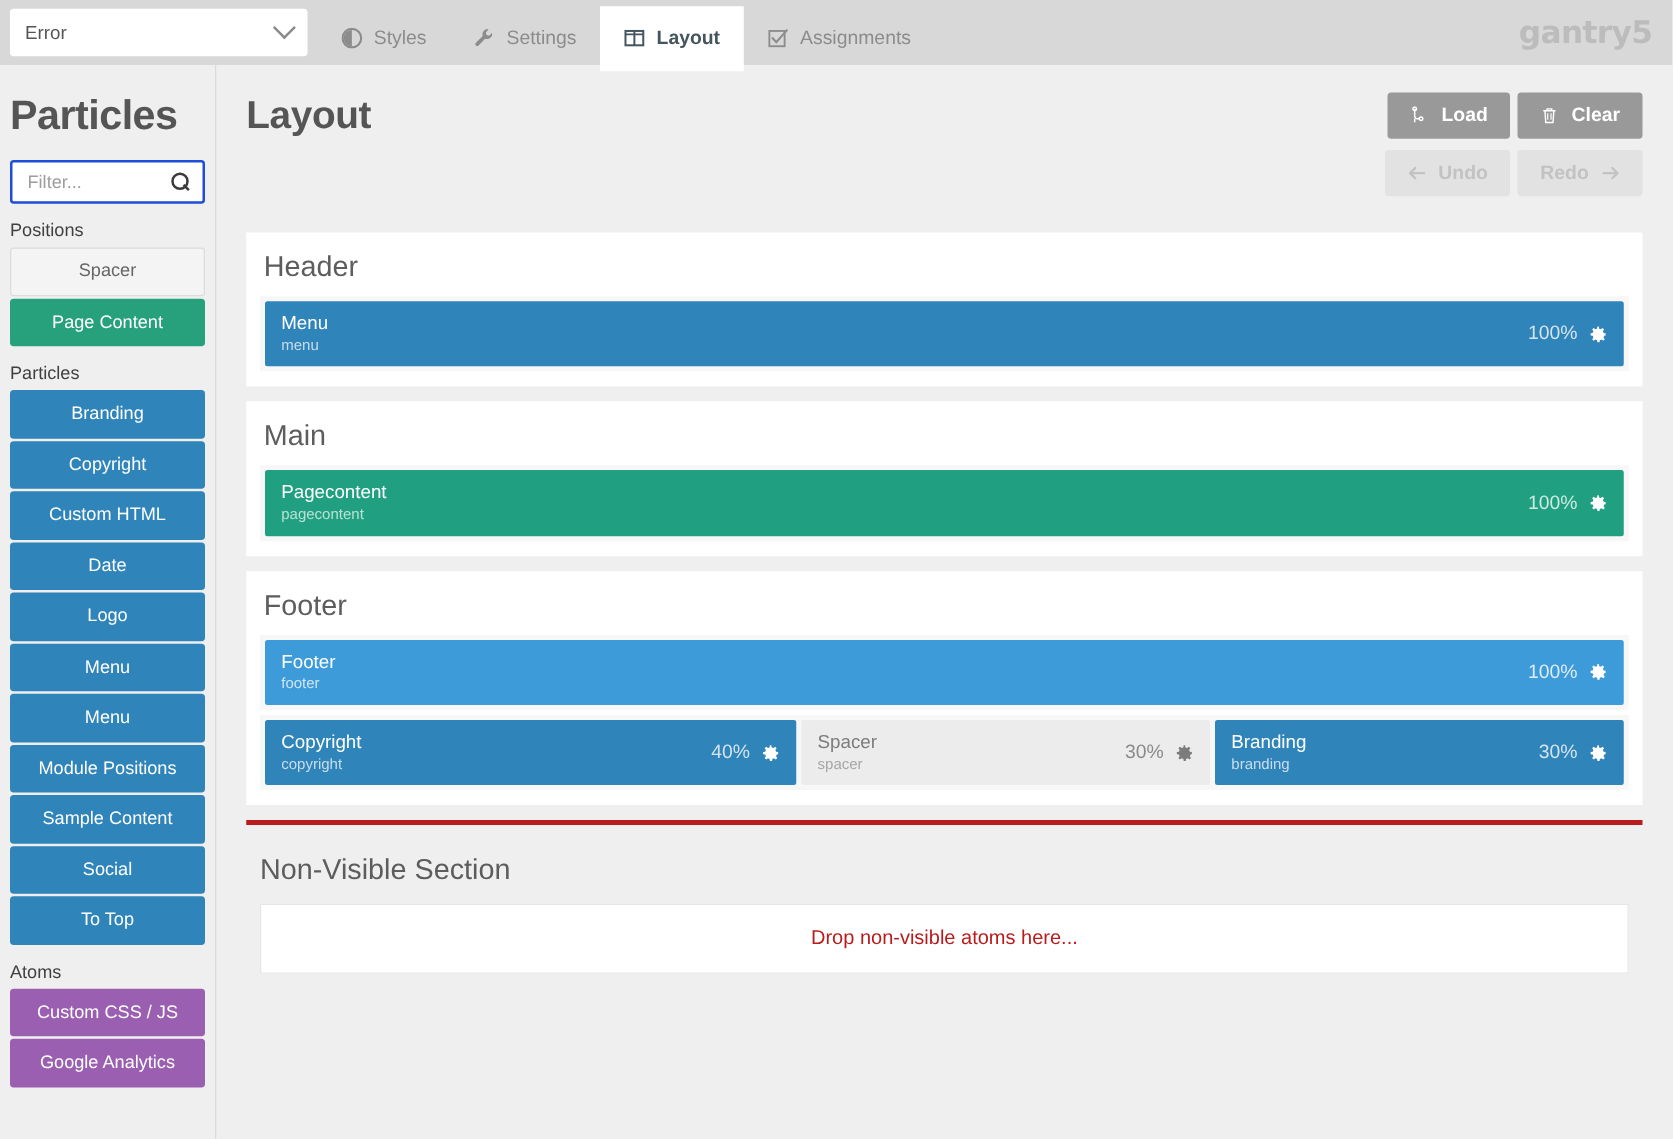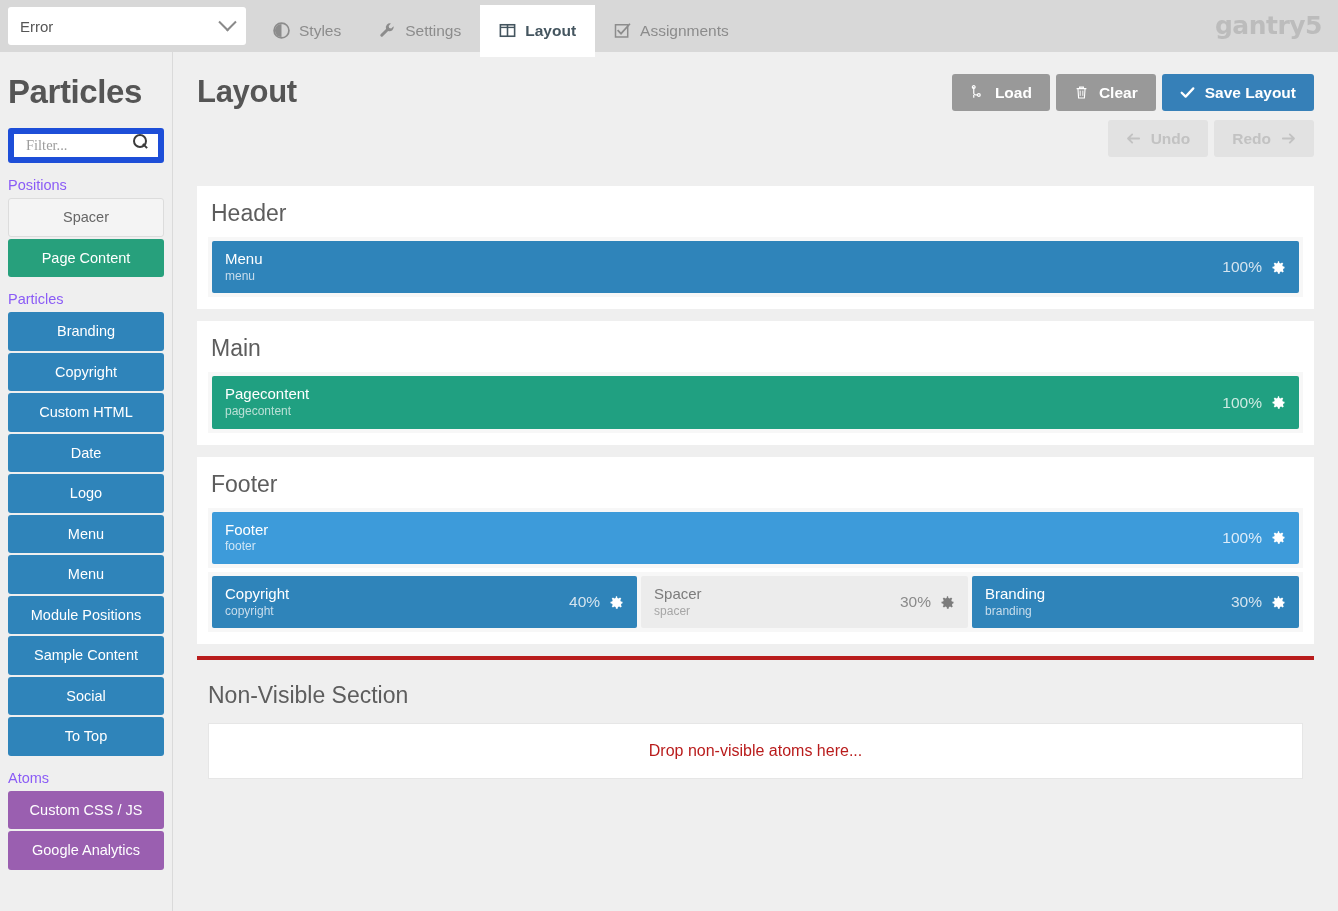--- a/index.html
+++ b/index.html
@@ -104,26 +104,26 @@
     font-size: 33px;
     font-weight: bold;
     color: #555;
     letter-spacing: -0.4px;
     line-height: 1.1;
   }
   #filter-box {
     position: relative;
     height: 35px;
     background: #fff;
-    border: 6px solid #1d4ed8;
+    border: 2px solid #1d4ed8;
     border-radius: 3px;
     display: flex;
+    align-items: center;
     padding: 0 10px;
     margin-bottom: 14px;
-    font-family: Liberation Serif, serif;
   }
   #filter-box input {
     border: 0; outline: 0;
     flex: 1 1 auto;
     font-size: 14.5px;
     color: #666;
     font-family: inherit;
     background: transparent;
     min-width: 0;
   }
@@ -143,21 +143,21 @@
   .search-glyph::after {
     content: ""; position: absolute;
     width: 2px; height: 6px;
     background: #3a3a3a;
     transform: rotate(-45deg);
     left: 11px; top: 9px;
   }
 
   .group-label {
     font-size: 14.5px;
-    color: #8b5cf6;
+    color: #404040;
     margin: 6px 0 5px 0;
   }
   .pill {
     display: block;
     width: 100%;
     text-align: center;
     font-size: 14.5px;
     line-height: 1;
     padding: 12px 4px;
     border-radius: 3px;
@@ -446,28 +446,20 @@
           <button class="btn btn-grey">
             <span>
               <svg class="gear" viewBox="0 0 16 16">
                 <path d="M2.8 3.8 h10.4 M6 3.8 V2.2 h4 v1.6 M4.2 3.8 l.7 10 h6.2 l.7-10" fill="none" stroke="#fff" stroke-width="1.2"></path>
                 <path d="M6.6 6 v5.6 M9.4 6 v5.6" fill="none" stroke="#fff" stroke-width="1"></path>
               </svg>
             </span>
             <span>Clear</span>
           </button>
 
-          <button class="btn btn-blue">
-            <span>
-              <svg class="gear" viewBox="0 0 16 16">
-                <path d="M1.8 8.2 L6 12.4 L14.2 3.6" fill="none" stroke="#fff" stroke-width="2.4" stroke-linecap="round" stroke-linejoin="round"></path>
-              </svg>
-            </span>
-            <span>Save Layout</span>
-          </button>
 
         </div>
 
         <div id="history-row">
           <button class="btn btn-disabled">
             <span>
               <svg class="gear" viewBox="0 0 16 16">
                 <path d="M14 8 H2.4 M6.6 3.6 L2.2 8 L6.6 12.4" fill="none" stroke="#c2c2c2" stroke-width="2" stroke-linecap="round" stroke-linejoin="round"></path>
               </svg>
             </span>

